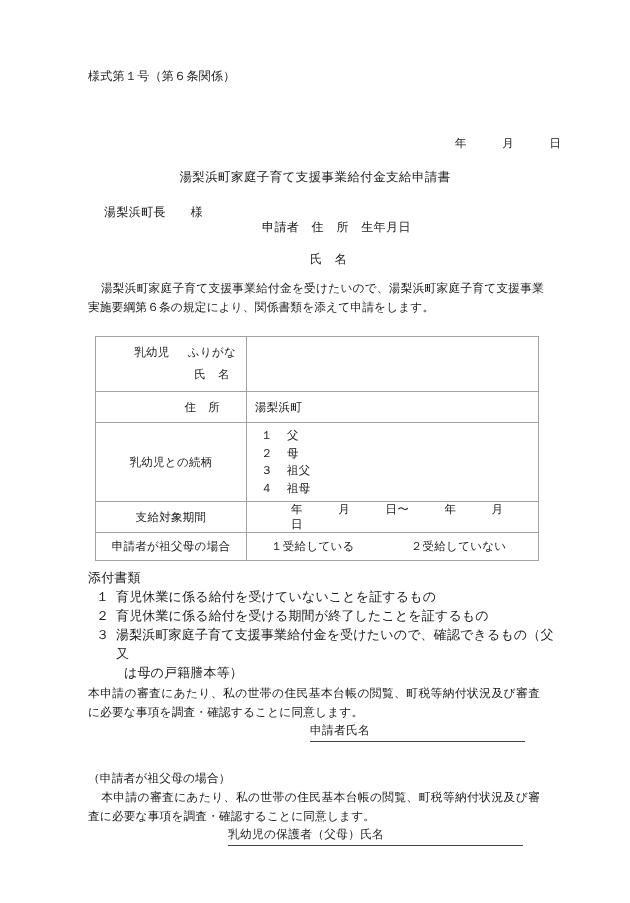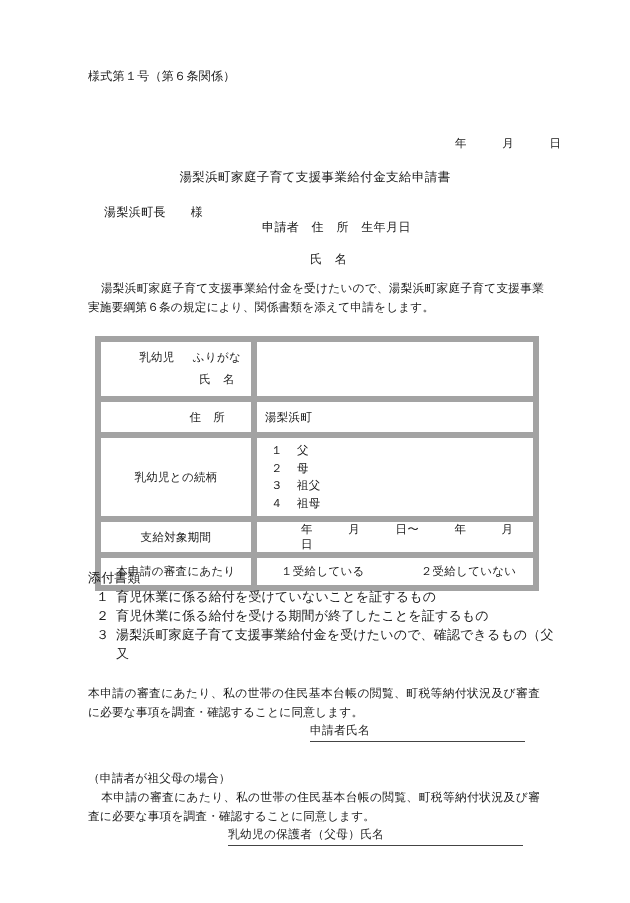--- a/index.html
+++ b/index.html
@@ -77,21 +77,21 @@
 
   
   #applicant-table {
     position: absolute;
     left: 95px; top: 320px;
     width: 444px;
     border-collapse: collapse;
     table-layout: fixed;
   }
   #applicant-table td {
-    border: 6px solid #a3a3a3;
+    border: 1px solid #a3a3a3;
     font-size: 11.5px;
     letter-spacing: 0.3px;
     vertical-align: middle;
     padding: 0;
   }
   .lbl-cell {
     width: 150px;
     text-align: center;
   }
   .val-cell {
@@ -236,32 +236,32 @@
             <div><span class="num">３</span><span>祖父</span></div>
             <div><span class="num">４</span><span>祖母</span></div>
           </div>
         </td>
       </tr>
       <tr>
         <td class="lbl-cell period-label-cell">支給対象期間</td>
         <td class="val-cell period-val">年　　　月　　　日〜　　　年　　　月　　　日</td>
       </tr>
       <tr>
-        <td class="lbl-cell welfare-label-cell">本申請の審査にあたり</td>
+        <td class="lbl-cell welfare-label-cell">申請者が祖父母の場合</td>
         <td class="val-cell welfare-val"><span>１受給している</span><span class="opt2">２受給していない</span></td>
       </tr>
     </tbody>
   </table>
 
   <div id="attachments">
     <span class="att-title">添付書類</span>
     <ol>
       <li><span class="num">１</span><span>育児休業に係る給付を受けていないことを証するもの</span></li>
       <li><span class="num">２</span><span>育児休業に係る給付を受ける期間が終了したことを証するもの</span></li>
-      <li><span class="num">３</span><span>湯梨浜町家庭子育て支援事業給付金を受けたいので、確認できるもの（父又</span></li>
+      <li><span class="num">３</span><span>湯梨浜町家庭子育て支援事業給付金を受けたいので、確認できるもの（父又</span><span class="cont">は母の戸籍謄本等）</span></li>
     </ol>
   </div>
 
   <div id="consent-main">
     <span>本申請の審査にあたり、私の世帯の住民基本台帳の閲覧、町税等納付状況及び審査に必要な事項を調査・確認することに同意します。</span>
     <span class="sig-line" id="sig-applicant">
       <span class="sig-label">申請者氏名</span>
       <span class="sig-rule"></span>
     </span>
   </div>

